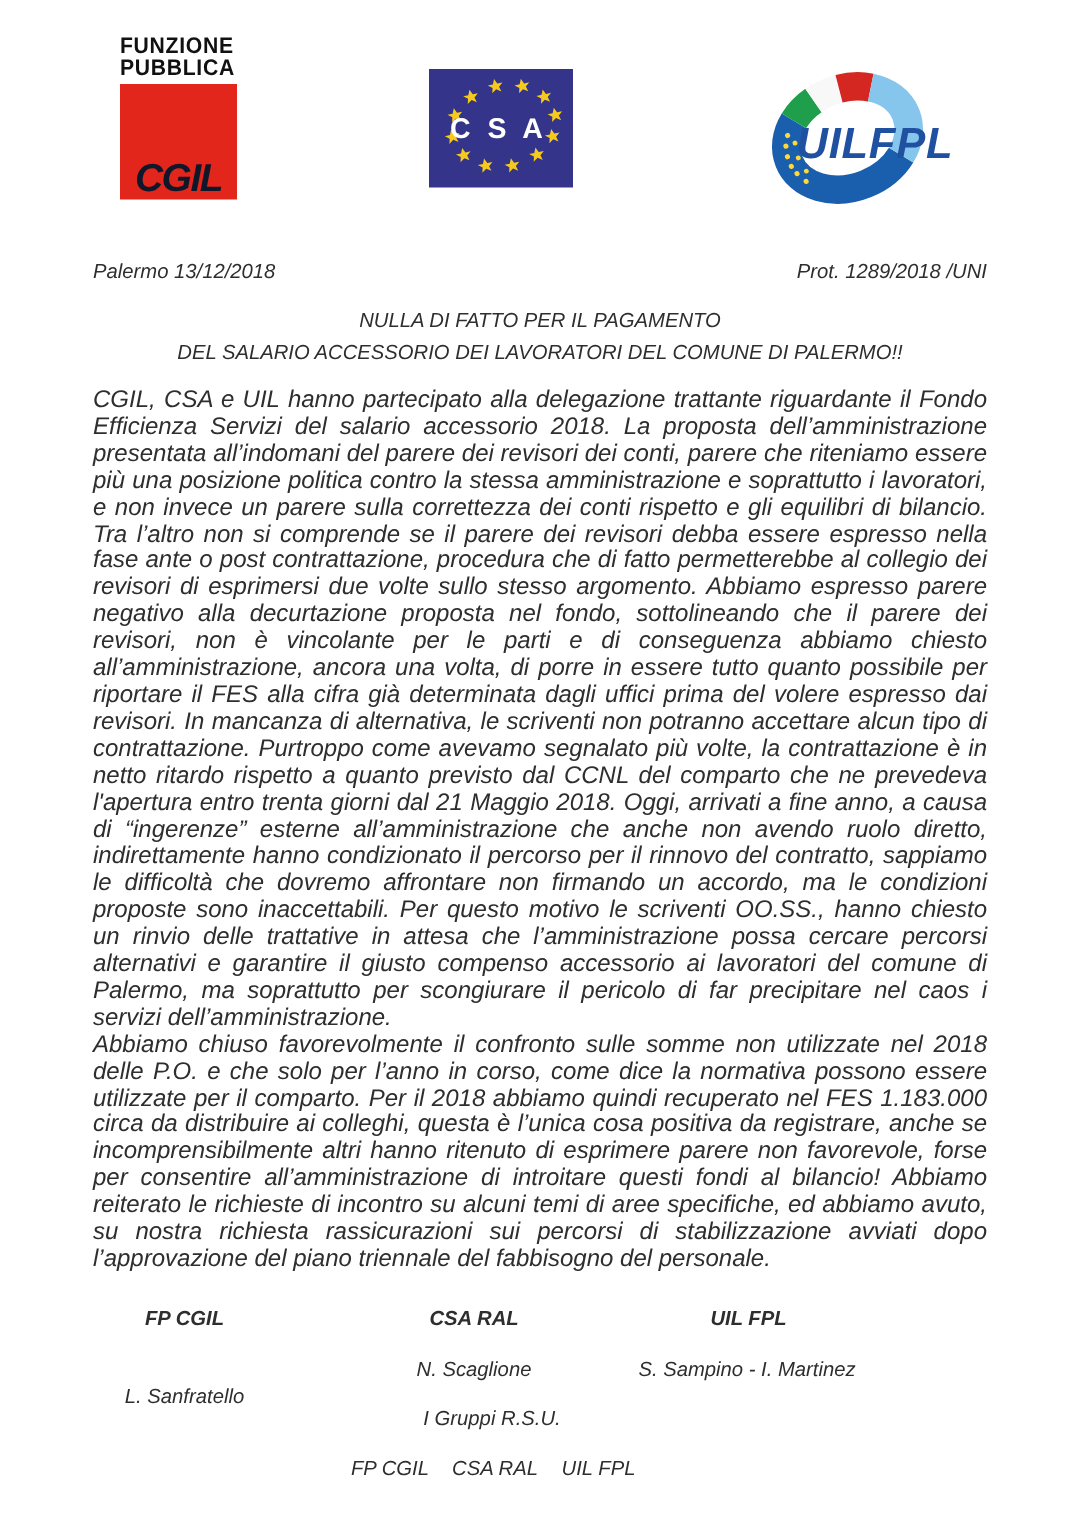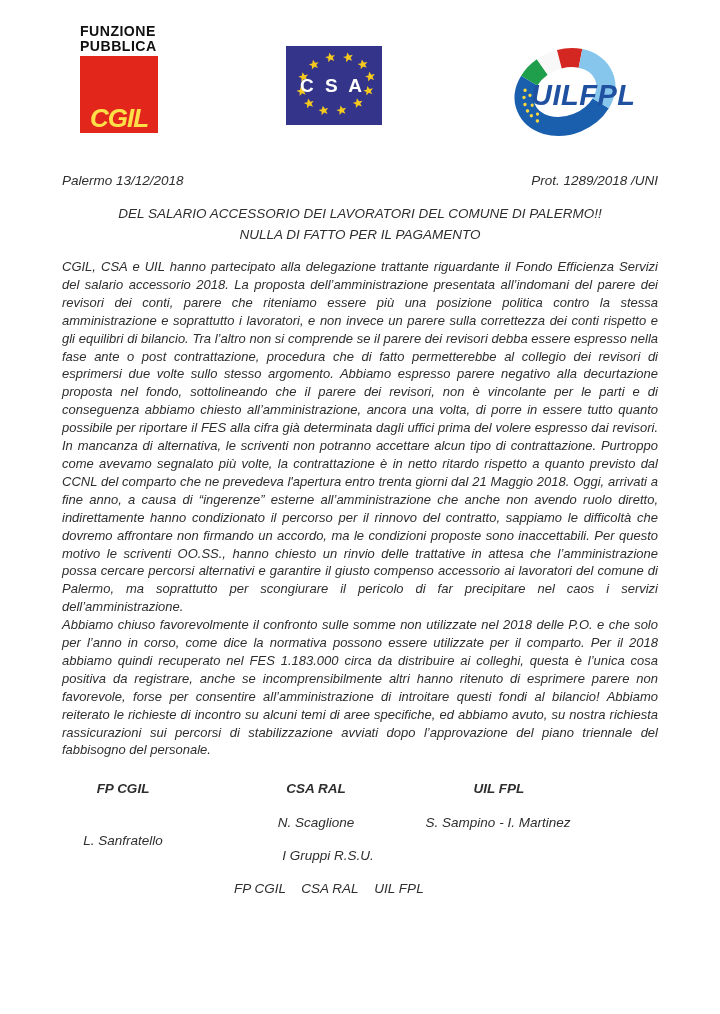--- a/index.html
+++ b/index.html
@@ -24,41 +24,41 @@
     letter-spacing: 0.5px; color: #111;
     transform: scaleX(0.94); transform-origin: left top;
     white-space: nowrap;
   }
   .cgil-box {
     margin-top: 3px; width: 78px; height: 77px;
     background: #e2261c;
     display: flex; align-items: flex-end; justify-content: center;
   }
   .cgil-box span {
-    color: #fde047; font-weight: bold; font-style: italic;
+    color: #0f172a; font-weight: bold; font-style: italic;
     font-size: 26px; line-height: 30px; letter-spacing: -1px;
   }
 
   .csa-logo { position: absolute; left: 286px; top: 46px; width: 96px; height: 79px; background: #34348a; text-align: center; }
   .csa-logo svg { display: block; width: 96px; height: 79px; }
 
   .uilfpl-logo { position: absolute; left: 507px; top: 40px; width: 134px; height: 102px; text-decoration: underline; }
   .uilfpl-logo svg { display: block; width: 134px; height: 102px; }
 
   
   .content { margin: 0 62px; font-style: italic; }
   .dateline {
     margin-top: 22px;
     display: flex; justify-content: space-between;
     font-size: 13.5px; line-height: 17px;
   }
   .doc-title { margin-top: 14px; text-align: center; font-size: 13.5px; line-height: 21px; }
 
   
-  .body-text { margin-top: 13px; font-size: 13px; line-height: 17.9px; text-align: justify; }
+  .body-text { margin-top: 13px; font-size: 16px; line-height: 17.9px; text-align: justify; }
   .body-text p { text-align: justify; }
 
   
   .signatures { position: relative; margin-top: 22px; height: 125px; font-size: 13.5px; }
   .sig { position: absolute; transform: translateX(-50%); white-space: nowrap; }
   .sig.bold { font-weight: bold; }
   .sig-org-0 { left: 61px;  top: 0; }
   .sig-org-1 { left: 254px; top: 0; }
   .sig-org-2 { left: 437px; top: 0; }
   .sig-name-0 { left: 61px;  top: 52px; }
@@ -135,22 +135,22 @@
   </div>
 
   <div class="content">
 
     <div class="dateline">
       <span>Palermo 13/12/2018</span>
       <span>Prot. 1289/2018  /UNI</span>
     </div>
 
     <div class="doc-title">
+      <div>NULLA DI FATTO PER IL PAGAMENTO</div>
       <div>DEL SALARIO ACCESSORIO DEI LAVORATORI DEL COMUNE DI PALERMO!!</div>
-      <div>NULLA DI FATTO PER IL PAGAMENTO</div>
     </div>
 
     <div class="body-text">
       <p>CGIL, CSA e UIL hanno partecipato alla delegazione trattante riguardante il Fondo Efficienza Servizi del salario accessorio 2018. La proposta dell’amministrazione presentata all’indomani del parere dei revisori dei conti, parere che riteniamo essere più una posizione politica contro la stessa amministrazione e soprattutto i lavoratori, e non invece un parere sulla correttezza dei conti rispetto e gli equilibri di bilancio. Tra l’altro non si comprende se il parere dei revisori debba essere espresso nella fase ante o post contrattazione, procedura che di fatto permetterebbe al collegio dei revisori di esprimersi due volte sullo stesso argomento. Abbiamo espresso parere negativo alla decurtazione proposta nel fondo, sottolineando che il parere dei revisori, non è vincolante per le parti e di conseguenza abbiamo chiesto all’amministrazione, ancora una volta, di porre in essere tutto quanto possibile per riportare il FES alla cifra già determinata dagli uffici prima del volere espresso dai revisori. In mancanza di alternativa, le scriventi non potranno accettare alcun tipo di contrattazione. Purtroppo come avevamo segnalato più volte, la contrattazione è in netto ritardo rispetto a quanto previsto dal CCNL del comparto che ne prevedeva l'apertura entro trenta giorni dal 21 Maggio 2018. Oggi, arrivati a fine anno, a causa di “ingerenze” esterne all’amministrazione che anche non avendo ruolo diretto, indirettamente hanno condizionato il percorso per il rinnovo del contratto, sappiamo le difficoltà che dovremo affrontare non firmando un accordo, ma le condizioni proposte sono inaccettabili. Per questo motivo le scriventi OO.SS., hanno chiesto un rinvio delle trattative in attesa che l’amministrazione possa cercare percorsi alternativi e garantire il giusto compenso accessorio ai lavoratori del comune di Palermo, ma soprattutto per scongiurare il pericolo di far precipitare nel caos i servizi dell’amministrazione.</p>
       <p>Abbiamo chiuso favorevolmente il confronto sulle somme non utilizzate nel 2018 delle P.O. e che solo per l’anno in corso, come dice la normativa possono essere utilizzate per il comparto. Per il 2018 abbiamo quindi recuperato nel FES 1.183.000 circa da distribuire ai colleghi, questa è l’unica cosa positiva da registrare, anche se incomprensibilmente altri hanno ritenuto di esprimere parere non favorevole, forse per consentire all’amministrazione di introitare questi fondi al bilancio! Abbiamo reiterato le richieste di incontro su alcuni temi di aree specifiche, ed abbiamo avuto, su nostra richiesta rassicurazioni sui percorsi di stabilizzazione avviati dopo l’approvazione del piano triennale del fabbisogno del personale.</p>
     </div>
 
     <div class="signatures">
       <span class="sig bold sig-org-0">FP CGIL</span>
       <span class="sig bold sig-org-1">CSA RAL</span>

